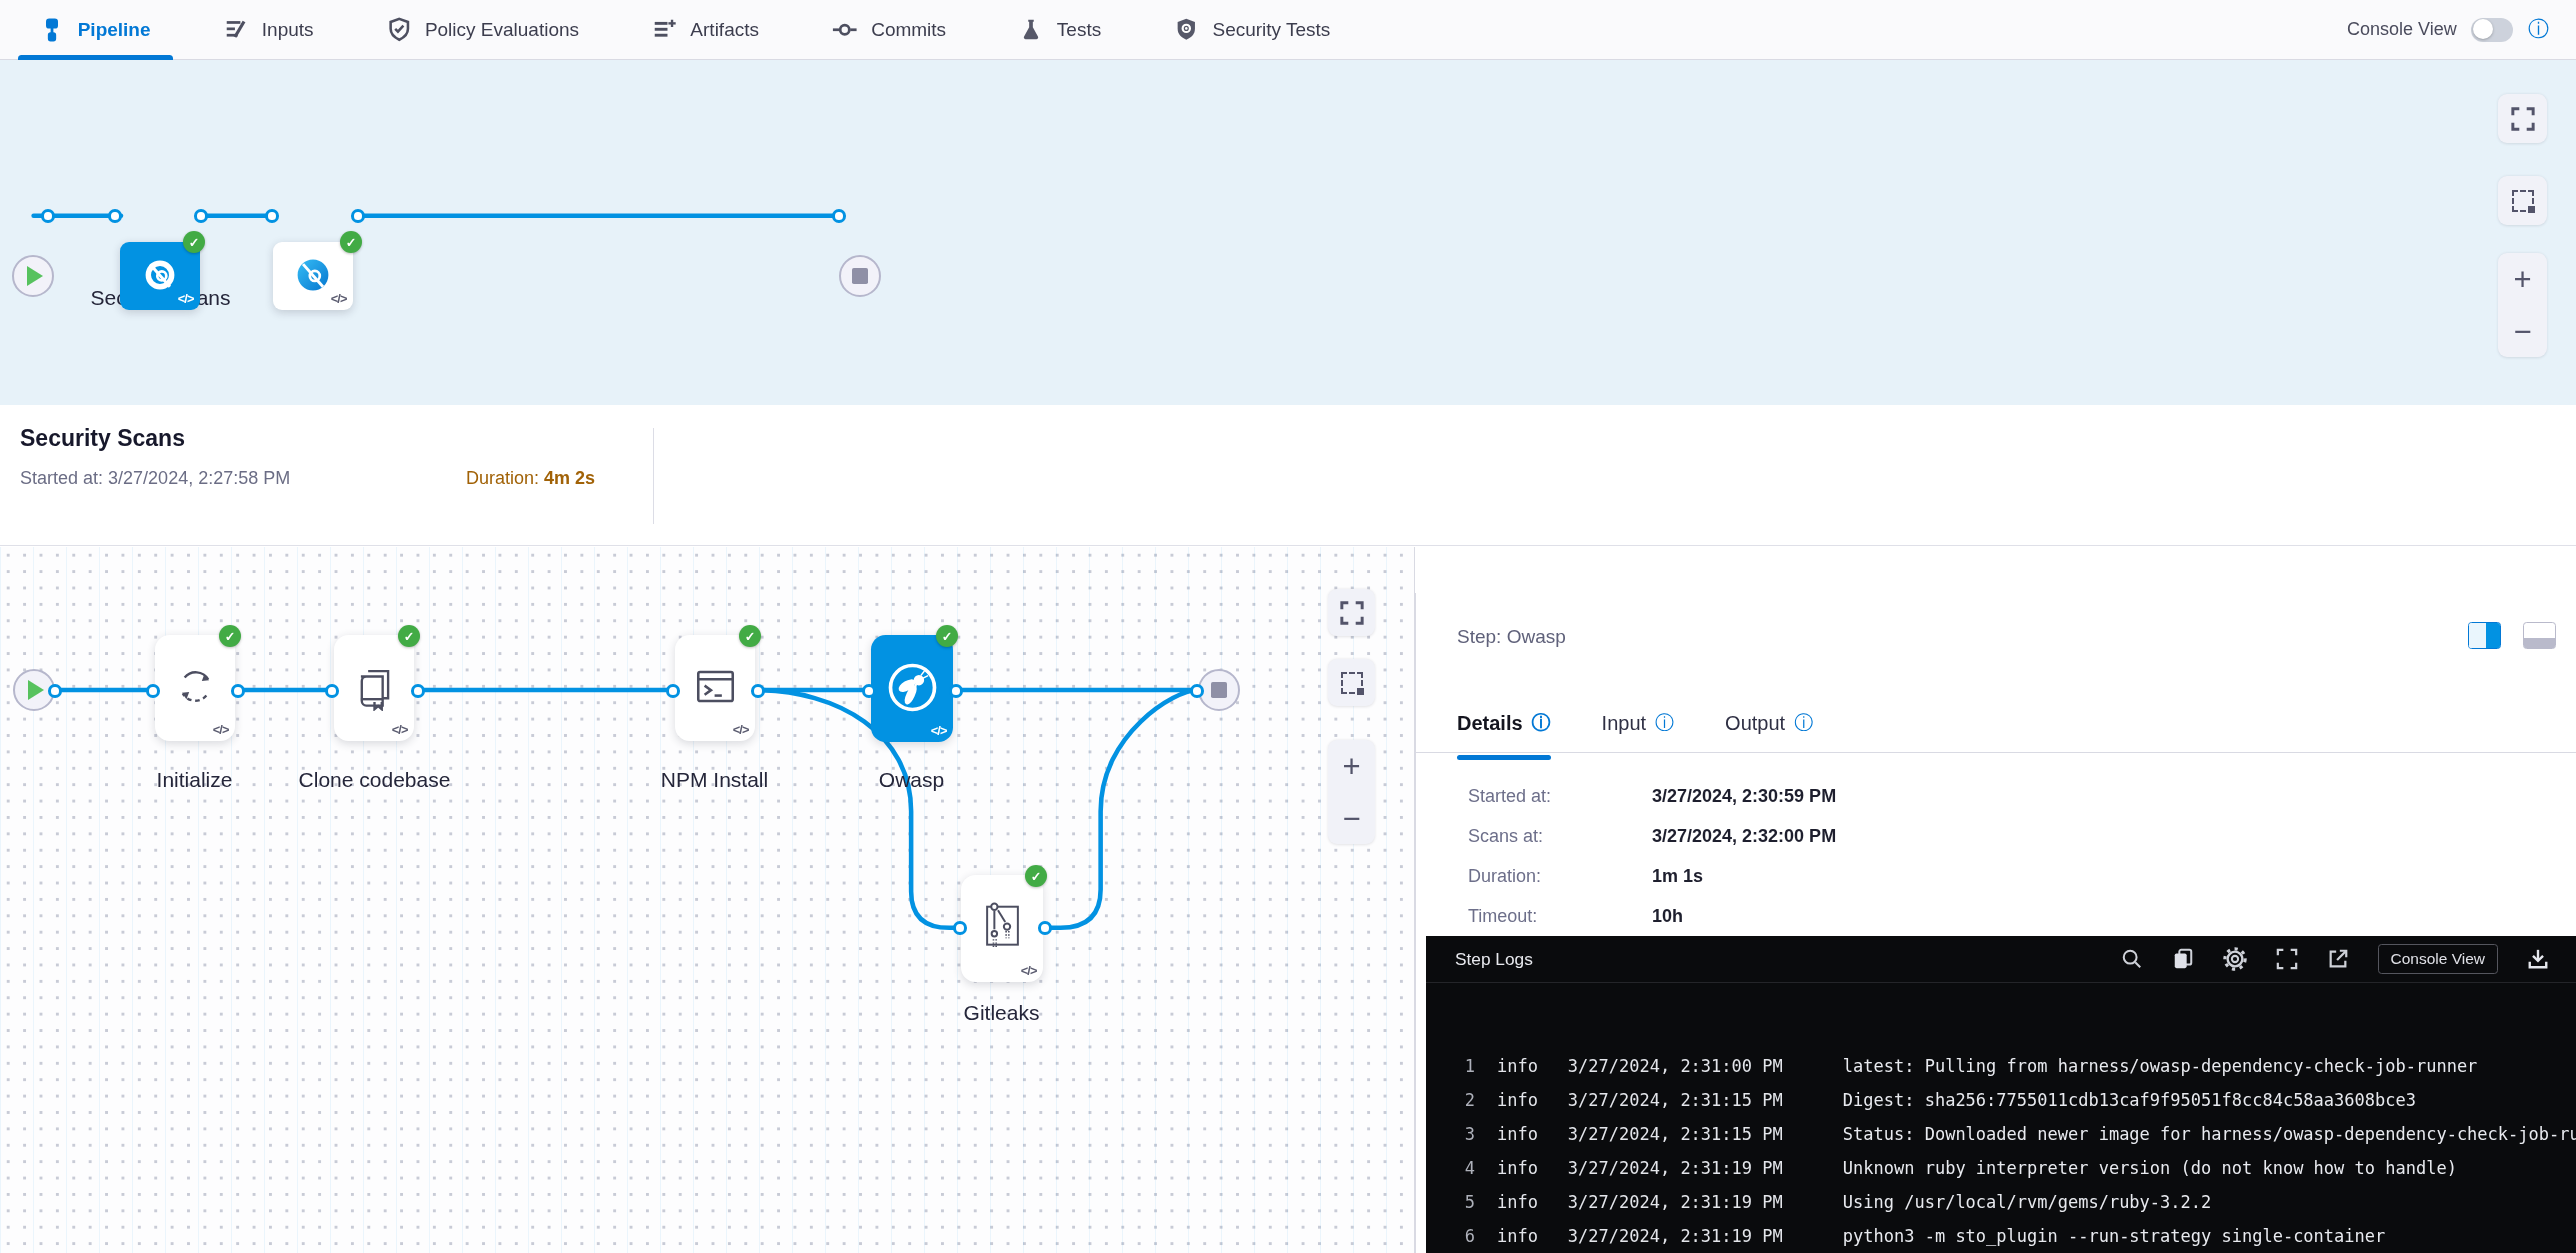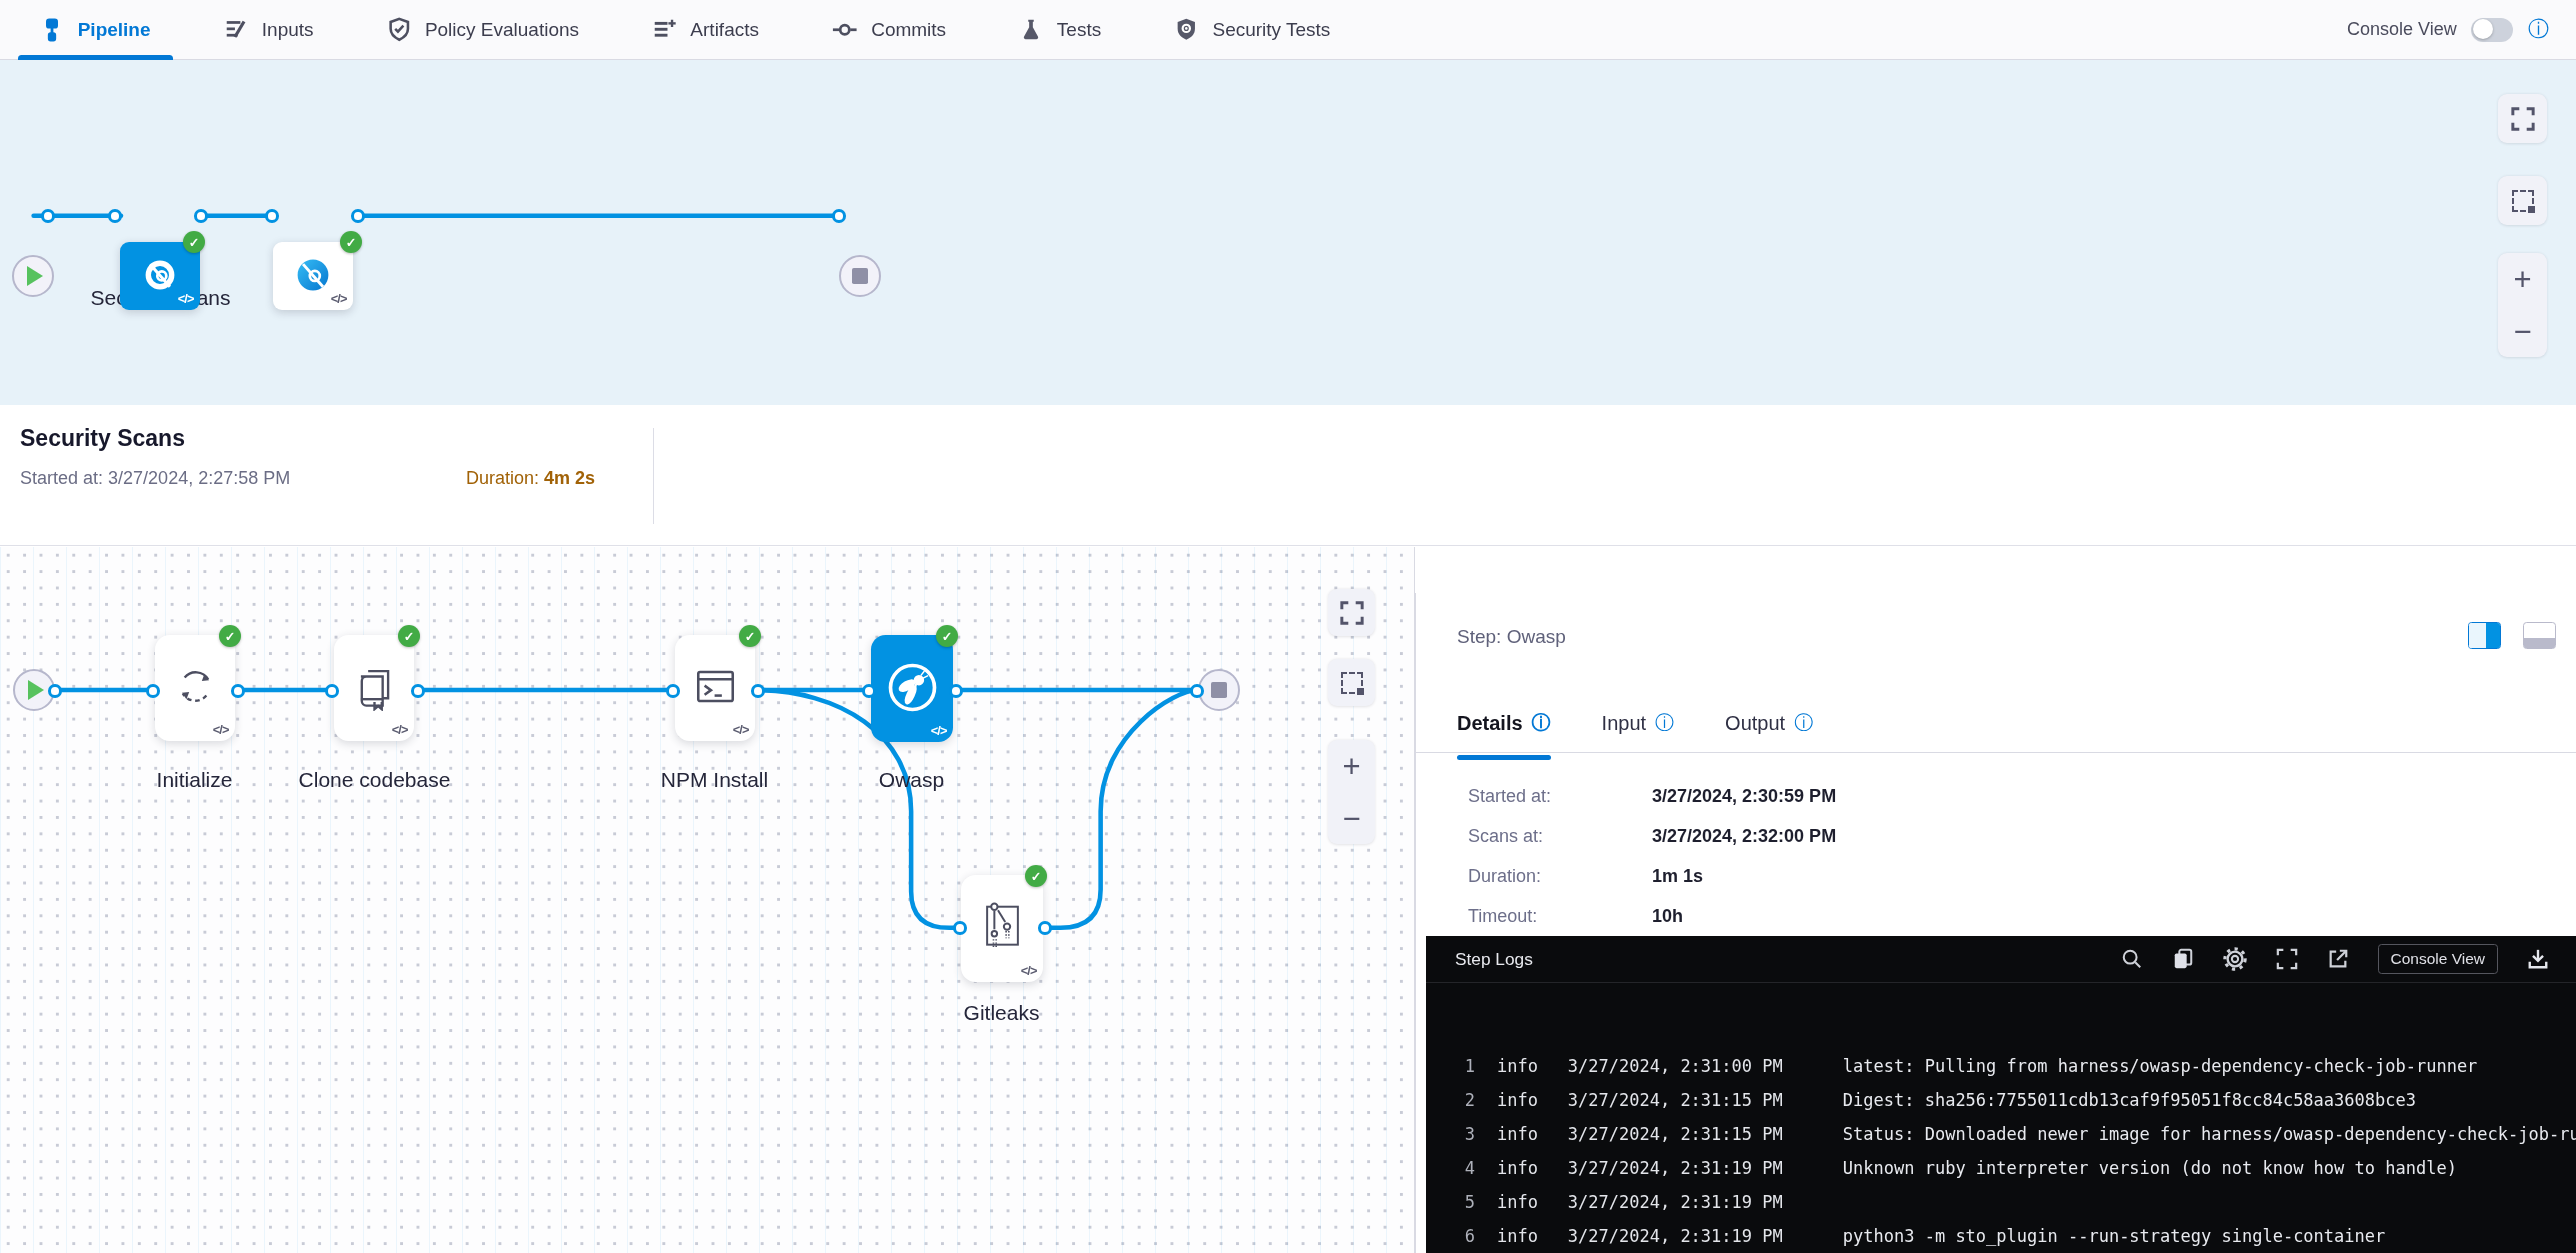--- a/index.html
+++ b/index.html
@@ -549,20 +549,21 @@
     <div class="log-line">
       <span class="col-num">4</span>
         <span class="col-level">info</span>
         <span class="col-time">3/27/2024, 2:31:19 PM</span>
         <span class="col-msg">Unknown ruby interpreter version (do not know how to handle)</span>
     </div>
     <div class="log-line">
       <span class="col-num">5</span>
         <span class="col-level">info</span>
         <span class="col-time">3/27/2024, 2:31:19 PM</span>
+        <span class="col-msg">Using /usr/local/rvm/gems/ruby-3.2.2</span>
     </div>
     <div class="log-line">
       <span class="col-num">6</span>
         <span class="col-level">info</span>
         <span class="col-time">3/27/2024, 2:31:19 PM</span>
         <span class="col-msg">python3 -m sto_plugin --run-strategy single-container</span>
     </div>
   </div>
 </div>
 

